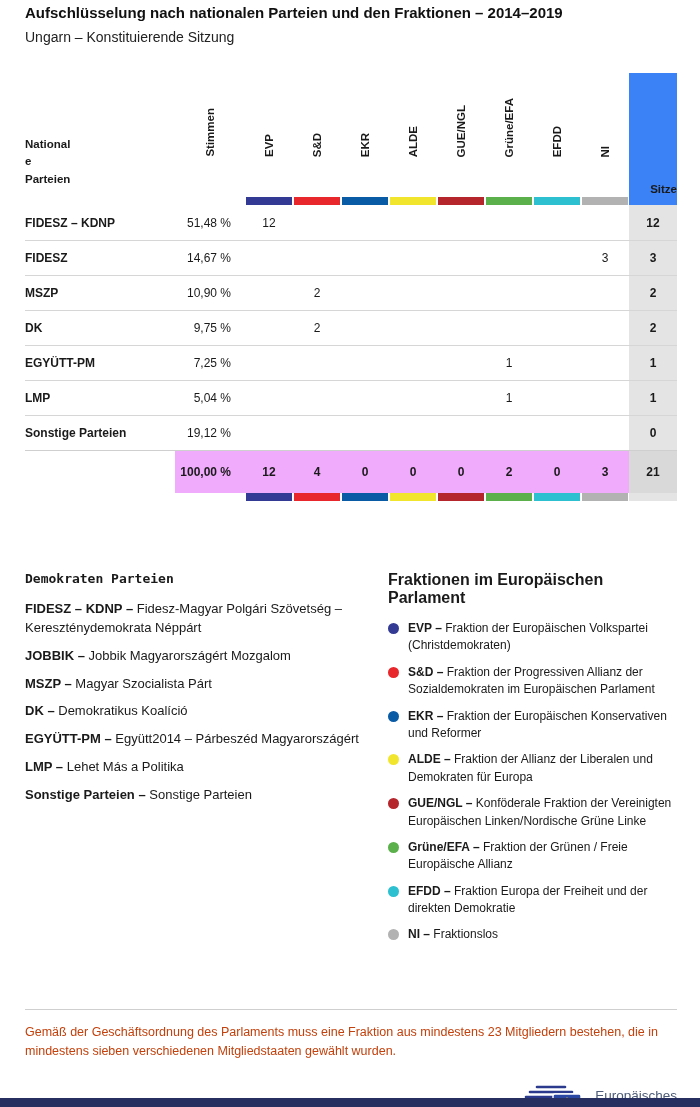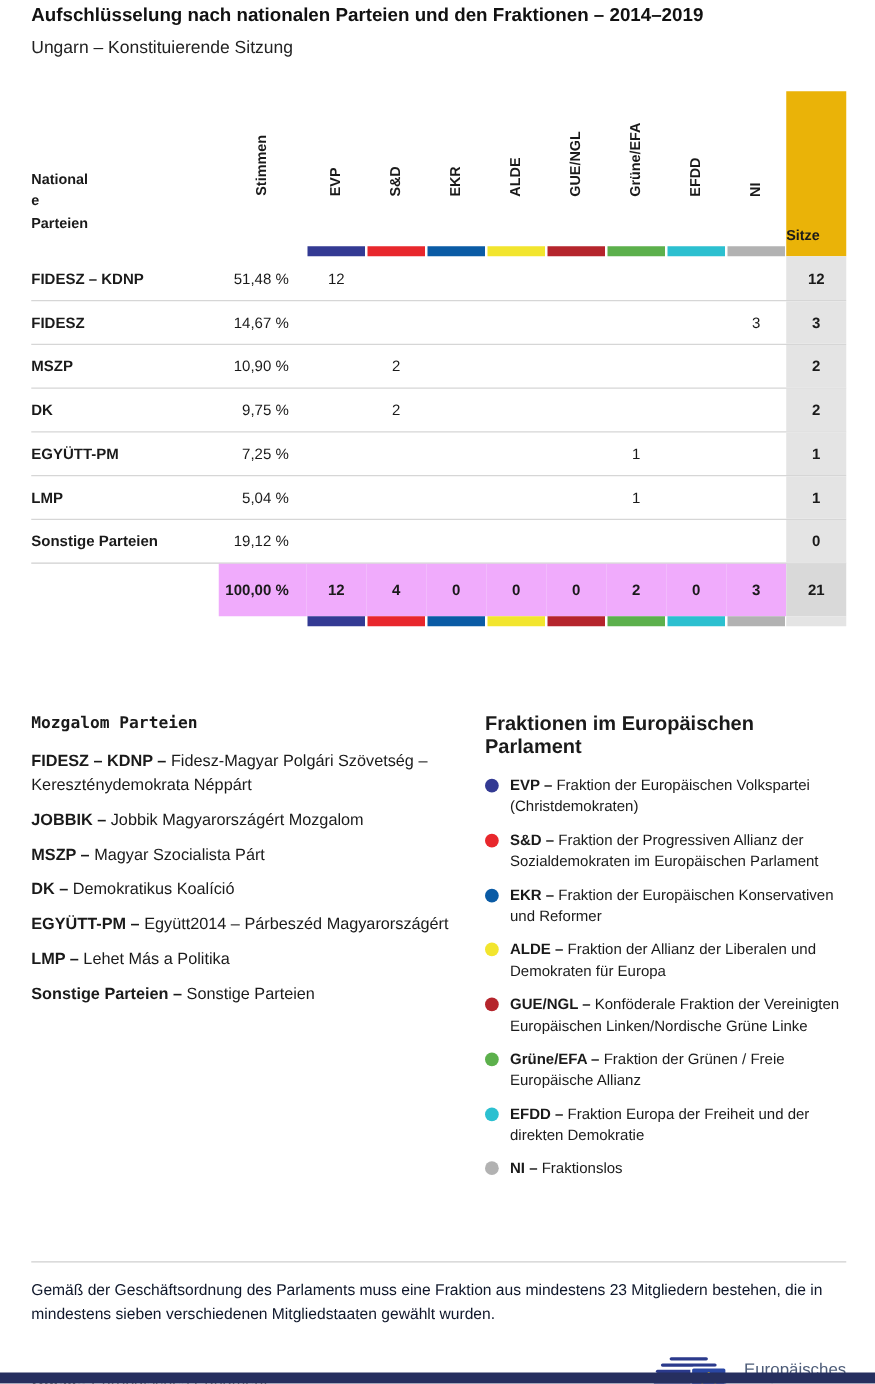--- a/index.html
+++ b/index.html
@@ -15,21 +15,21 @@
   .c-party { width:150px; }
   .c-stim  { width:70px; }
   .c-f     { width:48px; }
   .c-sitze { width:48px; }
 
   .hrow { display:flex; height:132px; }
   .hcell { position:relative; display:flex; justify-content:center; align-items:flex-end; padding-bottom:48px; }
   .rot { writing-mode:vertical-rl; transform:rotate(180deg); font-weight:bold; font-size:11.5px; white-space:nowrap; }
   .bar { position:absolute; bottom:0; left:1px; right:1px; height:8px; }
   .hcell-party { display:flex; align-items:flex-end; padding-bottom:16px; font-weight:bold; font-size:11.5px; white-space:pre-line; line-height:1.55; }
-  .hcell-sitze { background:#eab308; display:flex; align-items:flex-end; justify-content:flex-start; padding-bottom:10px; font-weight:bold; font-size:11.5px; }
+  .hcell-sitze { background:#3b82f6; display:flex; align-items:flex-end; justify-content:flex-end; padding-bottom:10px; font-weight:bold; font-size:11.5px; }
 
   .trow { display:flex; height:35px; font-size:12px; }
   .trow + .trow { border-top:1px solid #d6d6d6; }
   .trow .c-party { display:flex; align-items:center; font-weight:bold; }
   .trow .c-stim  { display:flex; align-items:center; justify-content:flex-end; padding-right:14px; }
   .trow .c-f     { display:flex; align-items:center; justify-content:center; }
   .trow .c-sitze { display:flex; align-items:center; justify-content:center; background:#e4e4e4; font-weight:bold; }
 
   .trow.total { height:43px; border-top:1px solid #cfcfcf; }
   .trow.total .c-stim, .trow.total .c-f { background:#f0abfc; font-weight:bold; }
@@ -45,21 +45,21 @@
   .leg-left { width:338px; margin-right:25px; }
   .leg-right { width:289px; }
   .leg-left h3 { font-family:"DejaVu Sans Mono", monospace; font-size:13px; font-weight:bold; margin-bottom:14px; }
   .leg-right h3 { font-size:16px; font-weight:bold; margin-bottom:13px; }
   .lp { font-size:13px; line-height:1.45; margin-bottom:9px; }
   .lf { display:flex; align-items:flex-start; margin-bottom:9px; }
   .lf .dot { width:11px; height:11px; border-radius:50%; flex-shrink:0; margin:3px 9px 0 0; }
   .lf p { font-size:12px; line-height:1.45; }
 
   
-  .footnote { margin-top:56px; border-top:1px solid #cfcfcf; padding-top:13px; font-size:12.5px; line-height:1.55; color:#0f172a; width:652px; }
+  .footnote { margin-top:56px; border-top:1px solid #cfcfcf; padding-top:13px; font-size:12.5px; line-height:1.55; color:#c2410c; width:652px; }
   .sourcerow { margin-top:20px; display:flex; justify-content:space-between; align-items:center; width:652px; }
   .source { font-size:13px; }
   .source b { font-weight:bold; }
   .eplogo { display:flex; align-items:center; }
   .eplogo svg { display:block; }
   .eplogo .logotext { margin-left:10px; font-size:13.5px; line-height:1.25; color:#4d5c78; }
   .bottombar { position:absolute; left:0; right:0; bottom:0; height:9px; }
 </style>
 </head>
 <body>
@@ -249,21 +249,21 @@
           <span class="bar2" style="background-color: rgb(178, 178, 178);"></span>
         </div>
       <div class="c-sitze"></div>
     </div>
 
   </div>
 
   <div class="legend">
 
     <div class="leg-left">
-      <h3>Mozgalom Parteien</h3>
+      <h3>Demokraten Parteien</h3>
       <p class="lp"><b>FIDESZ – KDNP –</b> <span>Fidesz-Magyar Polgári Szövetség – Kereszténydemokrata Néppárt</span></p>
       <p class="lp"><b>JOBBIK –</b> <span>Jobbik Magyarországért Mozgalom</span></p>
       <p class="lp"><b>MSZP –</b> <span>Magyar Szocialista Párt</span></p>
       <p class="lp"><b>DK –</b> <span>Demokratikus Koalíció</span></p>
       <p class="lp"><b>EGYÜTT-PM –</b> <span>Együtt2014 – Párbeszéd Magyarországért</span></p>
       <p class="lp"><b>LMP –</b> <span>Lehet Más a Politika</span></p>
       <p class="lp"><b>Sonstige Parteien –</b> <span>Sonstige Parteien</span></p>
     </div>
 
     <div class="leg-right">

